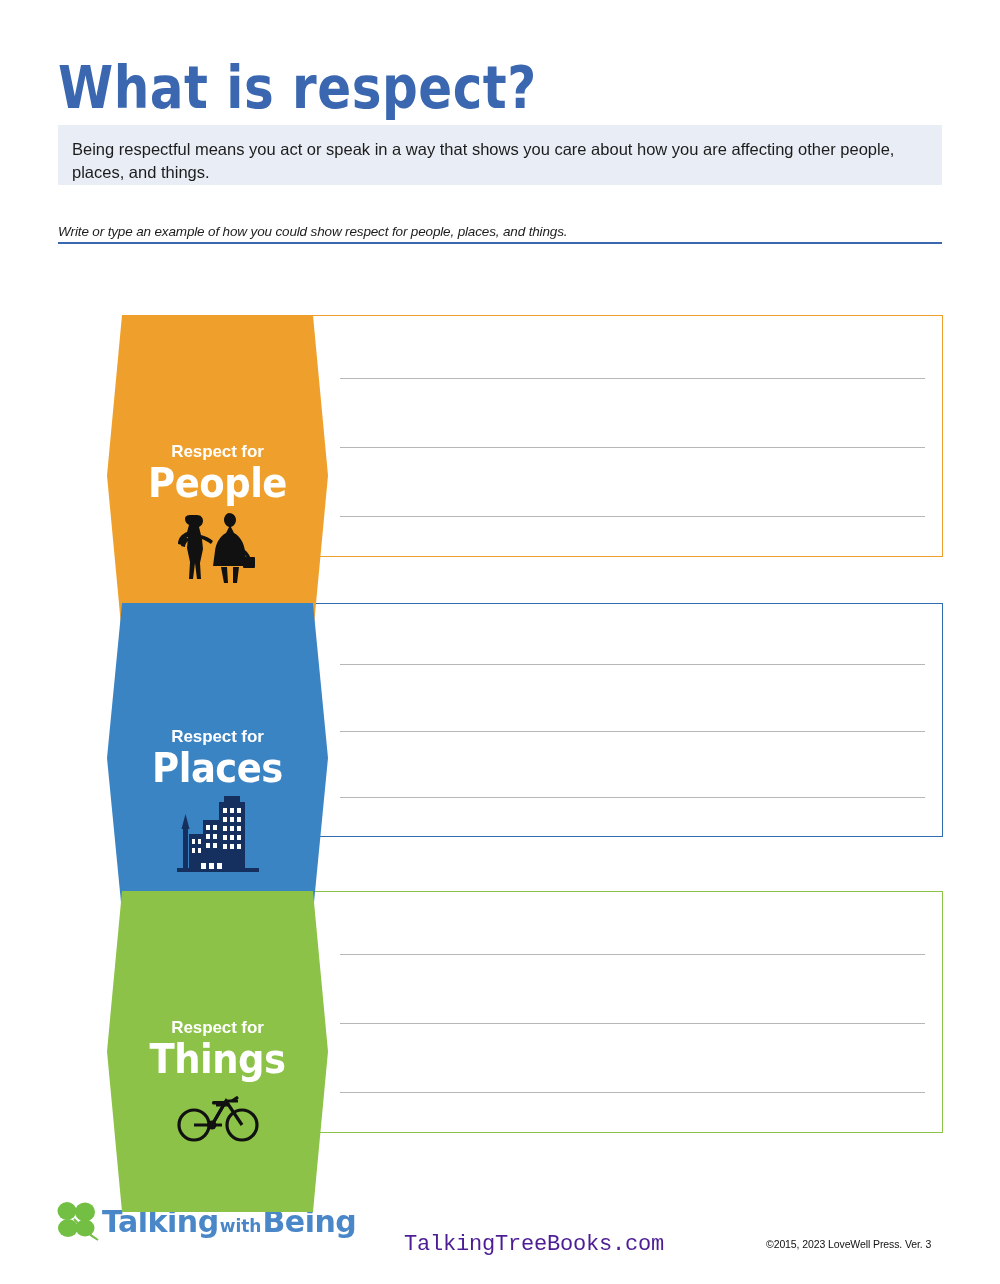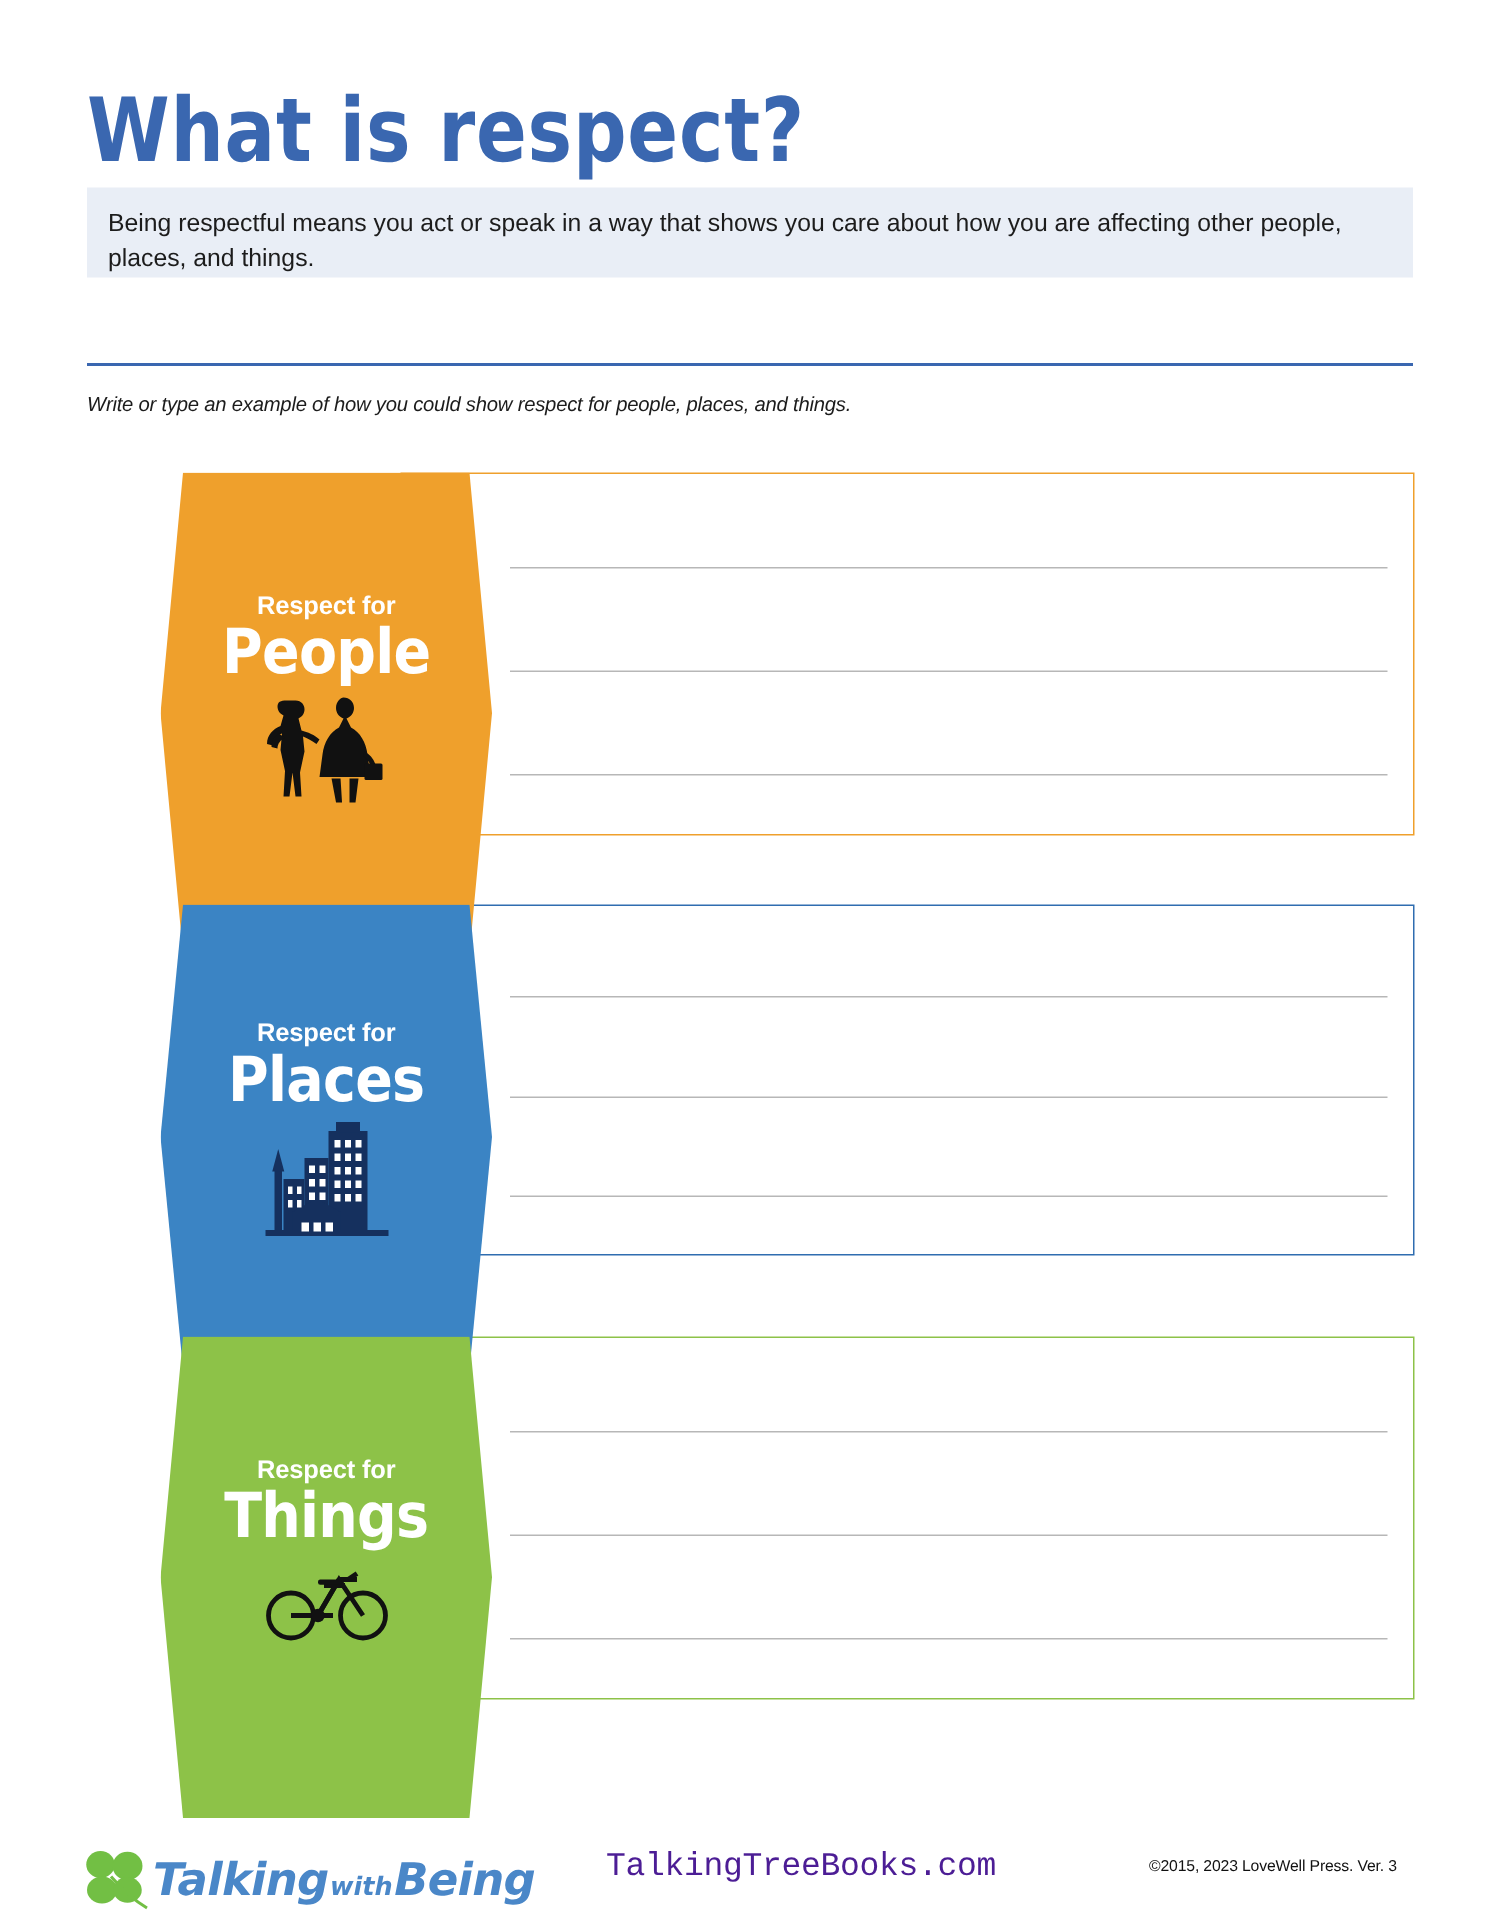--- a/index.html
+++ b/index.html
@@ -62,21 +62,20 @@
   
   .instruction {
     position: absolute;
     left: 58px;
     top: 224px;
     width: 884px;
     font-style: italic;
     font-size: 13.5px;
     color: #1c1c1c;
     letter-spacing: -0.15px;
-    margin-top: 38px;
   }
   .instruction-rule {
     position: absolute;
     left: 58px;
     top: 242px;
     width: 884px;
     height: 2px;
     background: #3a67b0;
   }
 
@@ -123,44 +122,44 @@
     display: flex;
     flex-direction: column;
     align-items: center;
   }
   .hex-sub {
     color: #ffffff;
     font-weight: bold;
     font-size: 17px;
     letter-spacing: -0.1px;
     font-family: "Liberation Sans", sans-serif;
+    margin-top: 48px;
   }
   .hex-title {
     color: #ffffff;
     font-family: "DejaVu Sans", sans-serif;
     font-weight: bold;
     font-size: 37px;
     line-height: 1;
     letter-spacing: -0.5px;
     text-align: center;
     transform: scaleY(1.12);
     transform-origin: center top;
   }
   .hex-icon {
     margin-top: 10px;
   }
 
   
   .footer-logo {
     position: absolute;
     left: 54px;
-    top: 1232px;
+    top: 1200px;
     display: flex;
     align-items: center;
-    font-style: italic;
   }
   .logo-word {
     font-family: "DejaVu Sans", sans-serif;
     font-weight: bold;
     color: #4a87c8;
     font-size: 30px;
     line-height: 1;
     letter-spacing: -0.5px;
   }
   .logo-with {

